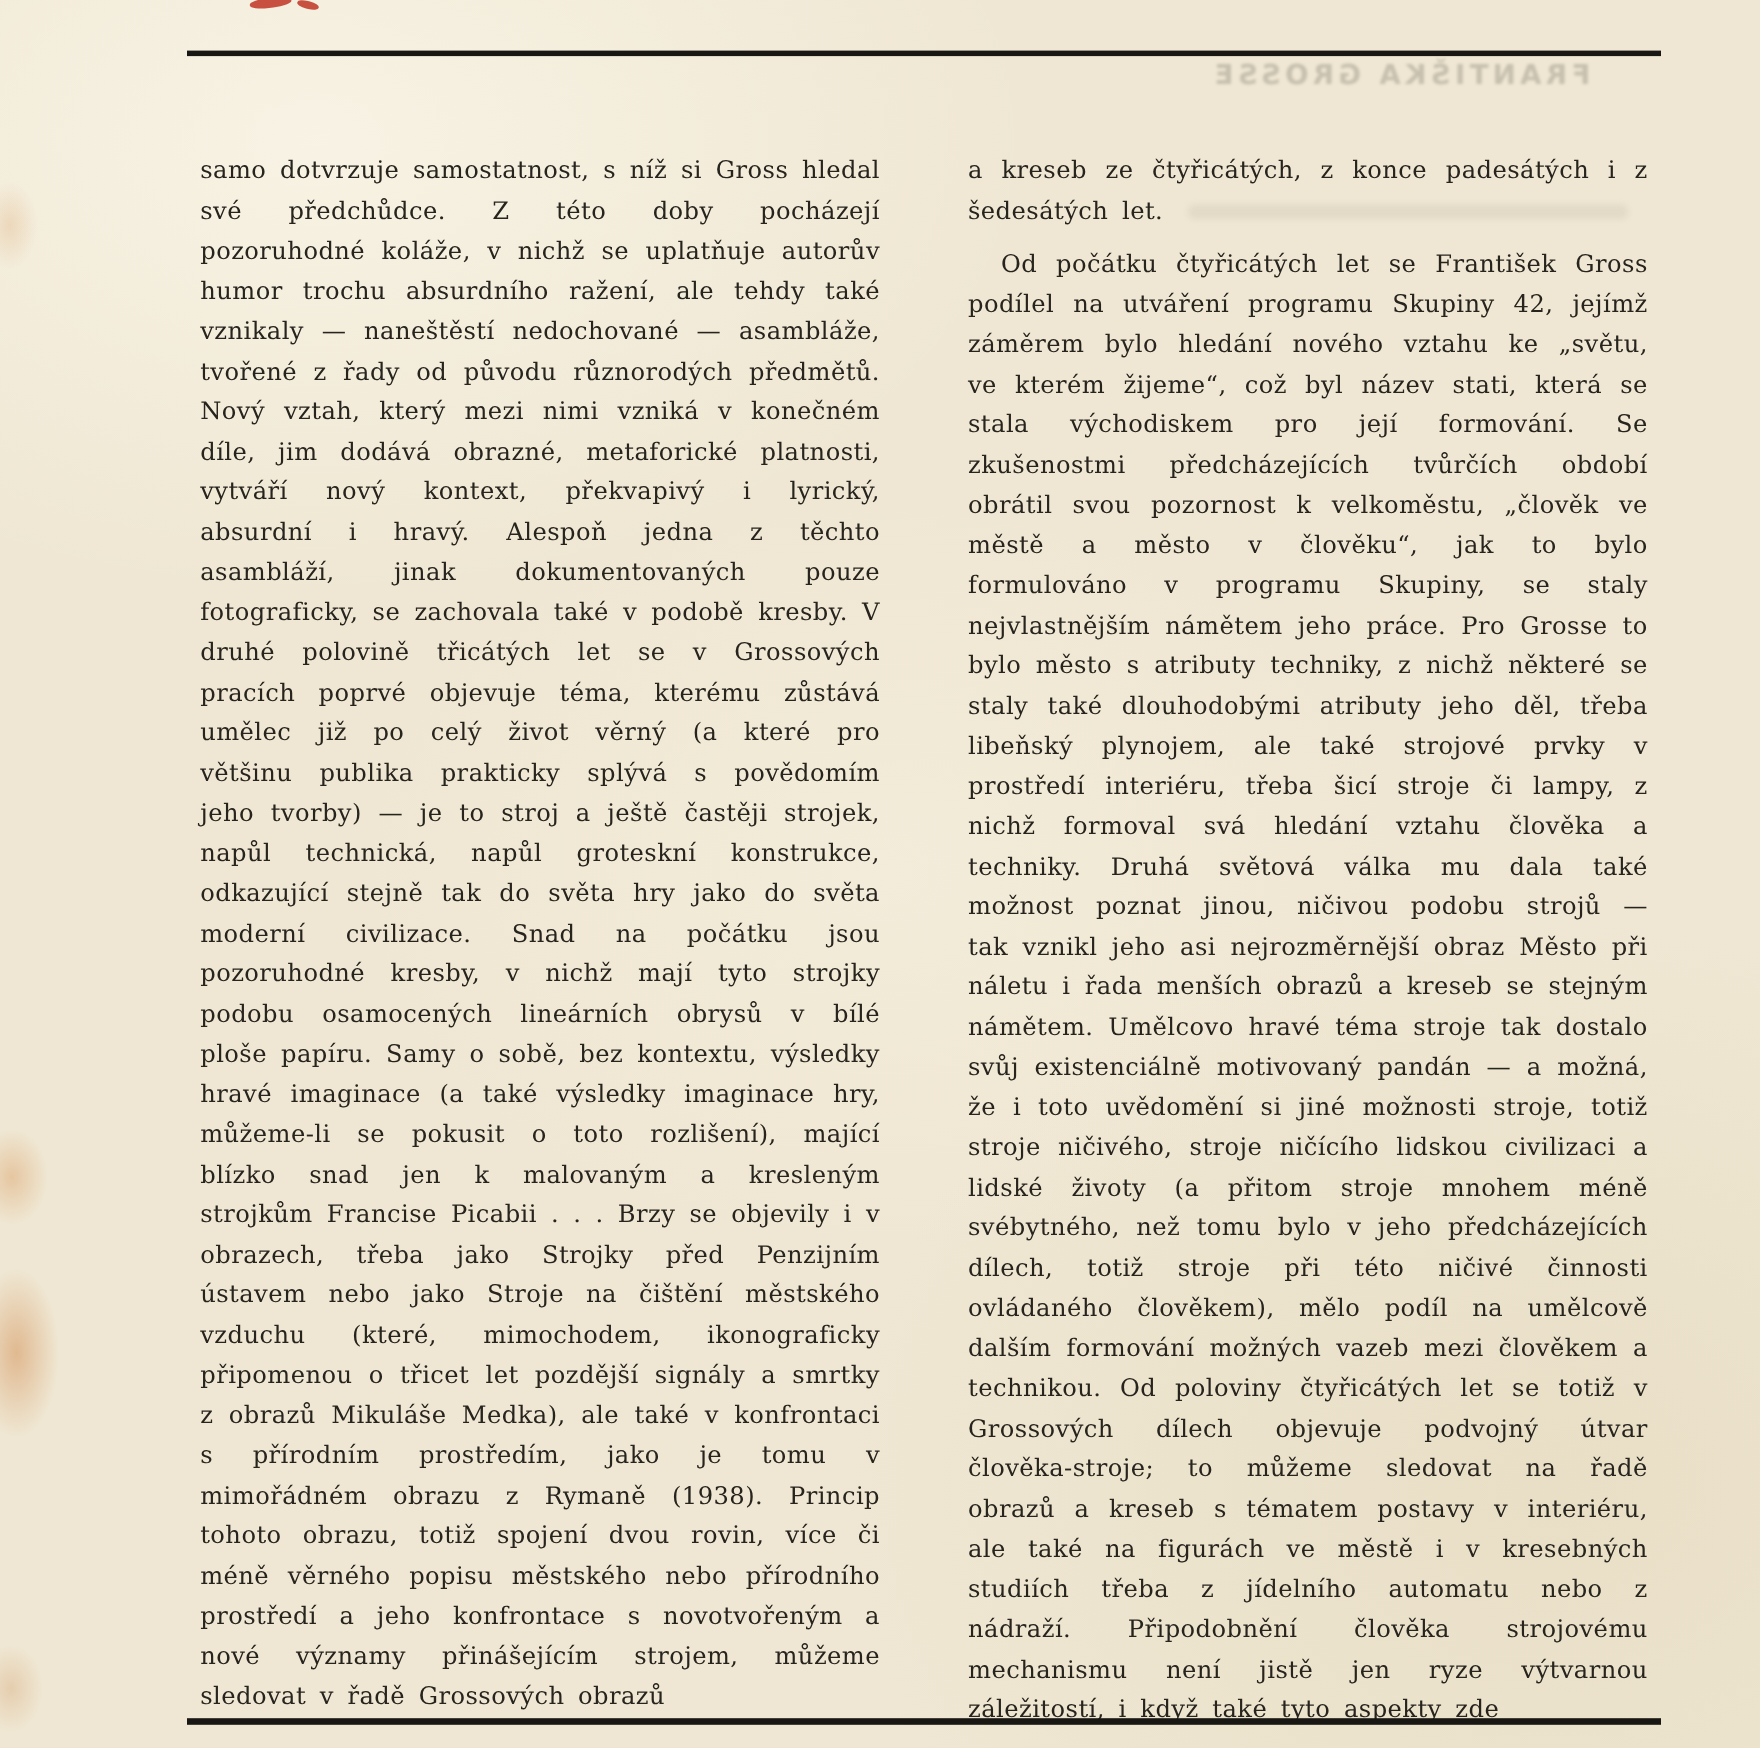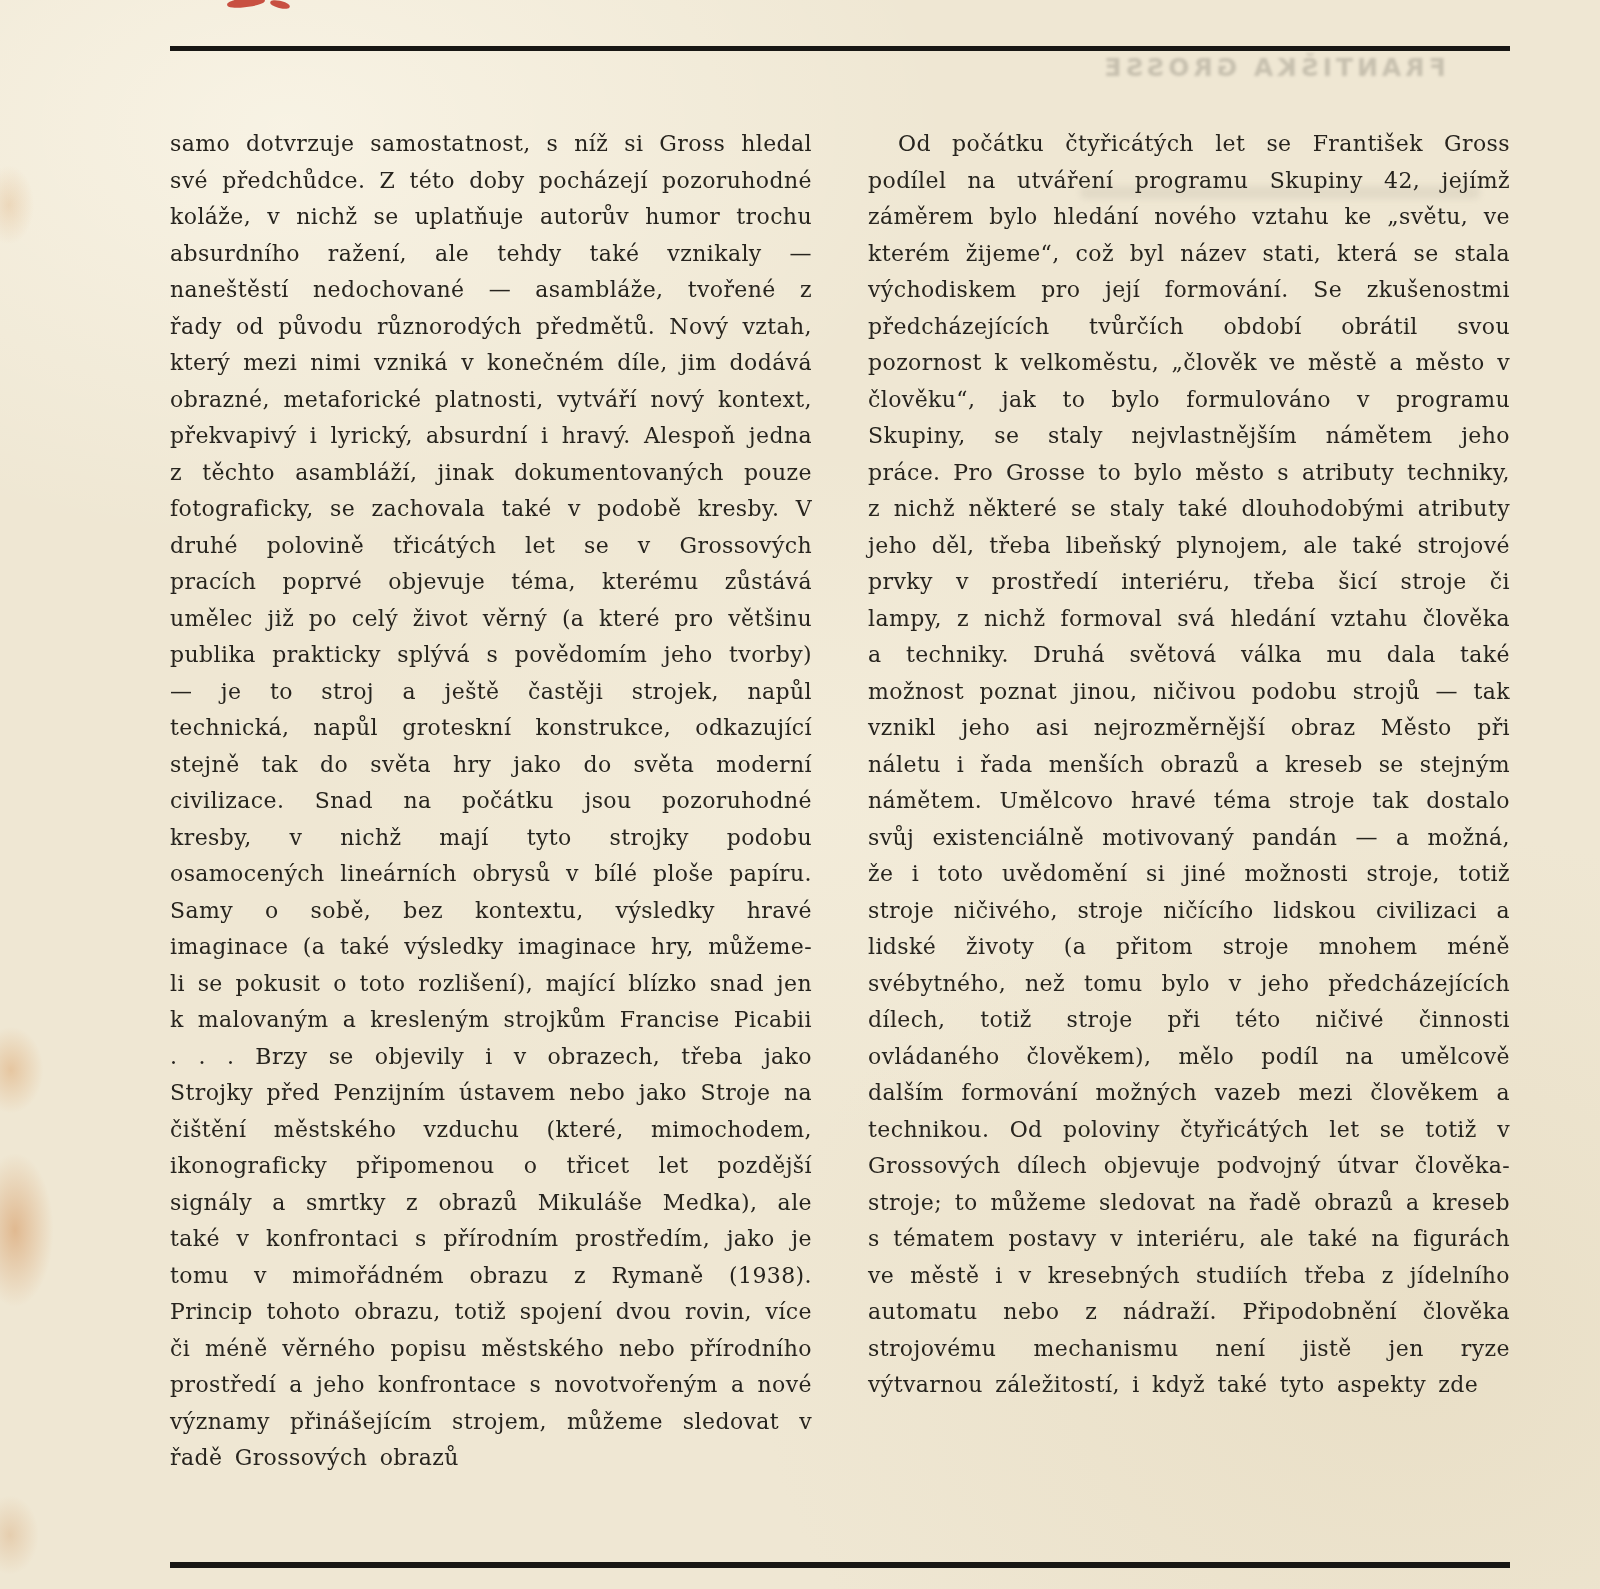--- a/index.html
+++ b/index.html
@@ -76,21 +76,21 @@
     position: absolute;
     left: 170px;
     top: 126px;
     width: 1340px;
     display: flex;
     gap: 56px;
   }
   .column { flex: 1 1 0; min-width: 0; }
 
   .column p {
-    margin: 0;
+    margin: 12px;
     text-align: justify;
     font-size: 22px;
     line-height: 36.5px;
     letter-spacing: 0.4px;
     word-spacing: 5px;
     color: #27241e;
     hyphens: auto;
     -webkit-hyphens: auto;
   }
   .column p.indent { text-indent: 30px; }
@@ -112,20 +112,21 @@
   <div class="stain stain-3"></div>
   <div class="stain stain-4"></div>
 
   <div class="columns">
 
     <div class="column">
       <p>samo dotvrzuje samostatnost, s níž si Gross hledal své předchůdce. Z této doby pocházejí pozoruhodné koláže, v nichž se uplatňuje autorův humor trochu absurdního ražení, ale tehdy také vznikaly — naneštěstí nedochované — asambláže, tvořené z řady od původu různorodých předmětů. Nový vztah, který mezi nimi vzniká v konečném díle, jim dodává obrazné, metaforické platnosti, vytváří nový kontext, překvapivý i lyrický, absurdní i hravý. Alespoň jedna z těchto asambláží, jinak dokumentovaných pouze fotograficky, se zachovala také v podobě kresby. V druhé polovině třicátých let se v Grossových pracích poprvé objevuje téma, kterému zůstává umělec již po celý život věrný (a které pro většinu publika prakticky splývá s povědomím jeho tvorby) — je to stroj a ještě častěji strojek, napůl technická, napůl groteskní konstrukce, odkazující stejně tak do světa hry jako do světa moderní civilizace. Snad na počátku jsou pozoruhodné kresby, v nichž mají tyto strojky podobu osamocených lineárních obrysů v bílé ploše papíru. Samy o sobě, bez kontextu, výsledky hravé imaginace (a také výsledky imaginace hry, můžeme-li se pokusit o toto rozlišení), mající blízko snad jen k malovaným a kresleným strojkům Francise Picabii . . . Brzy se objevily i v obrazech, třeba jako Strojky před Penzijním ústavem nebo jako Stroje na čištění městského vzduchu (které, mimochodem, ikonograficky připomenou o třicet let pozdější signály a smrtky z obrazů Mikuláše Medka), ale také v konfrontaci s přírodním prostředím, jako je tomu v mimořádném obrazu z Rymaně (1938). Princip tohoto obrazu, totiž spojení dvou rovin, více či méně věrného popisu městského nebo přírodního prostředí a jeho konfrontace s novotvořeným a nové významy přinášejícím strojem, můžeme sledovat v řadě Grossových obrazů</p>
     </div>
 
     <div class="column">
+      <p>a kreseb ze čtyřicátých, z konce padesátých i z šedesátých let.</p>
       <p class="indent">Od počátku čtyřicátých let se František Gross podílel na utváření programu Skupiny 42, jejímž záměrem bylo hledání nového vztahu ke „světu, ve kterém žijeme“, což byl název stati, která se stala východiskem pro její formování. Se zkušenostmi předcházejících tvůrčích období obrátil svou pozornost k velkoměstu, „člověk ve městě a město v člověku“, jak to bylo formulováno v programu Skupiny, se staly nejvlastnějším námětem jeho práce. Pro Grosse to bylo město s atributy techniky, z nichž některé se staly také dlouhodobými atributy jeho děl, třeba libeňský plynojem, ale také strojové prvky v prostředí interiéru, třeba šicí stroje či lampy, z nichž formoval svá hledání vztahu člověka a techniky. Druhá světová válka mu dala také možnost poznat jinou, ničivou podobu strojů — tak vznikl jeho asi nejrozměrnější obraz Město při náletu i řada menších obrazů a kreseb se stejným námětem. Umělcovo hravé téma stroje tak dostalo svůj existenciálně motivovaný pandán — a možná, že i toto uvědomění si jiné možnosti stroje, totiž stroje ničivého, stroje ničícího lidskou civilizaci a lidské životy (a přitom stroje mnohem méně svébytného, než tomu bylo v jeho předcházejících dílech, totiž stroje při této ničivé činnosti ovládaného člověkem), mělo podíl na umělcově dalším formování možných vazeb mezi člověkem a technikou. Od poloviny čtyřicátých let se totiž v Grossových dílech objevuje podvojný útvar člověka-stroje; to můžeme sledovat na řadě obrazů a kreseb s tématem postavy v interiéru, ale také na figurách ve městě i v kresebných studiích třeba z jídelního automatu nebo z nádraží. Připodobnění člověka strojovému mechanismu není jistě jen ryze výtvarnou záležitostí, i když také tyto aspekty zde</p>
     </div>
 
   </div>
 
   <div class="rule rule-bottom"></div>
 
 </div>
 
 </body></html>

